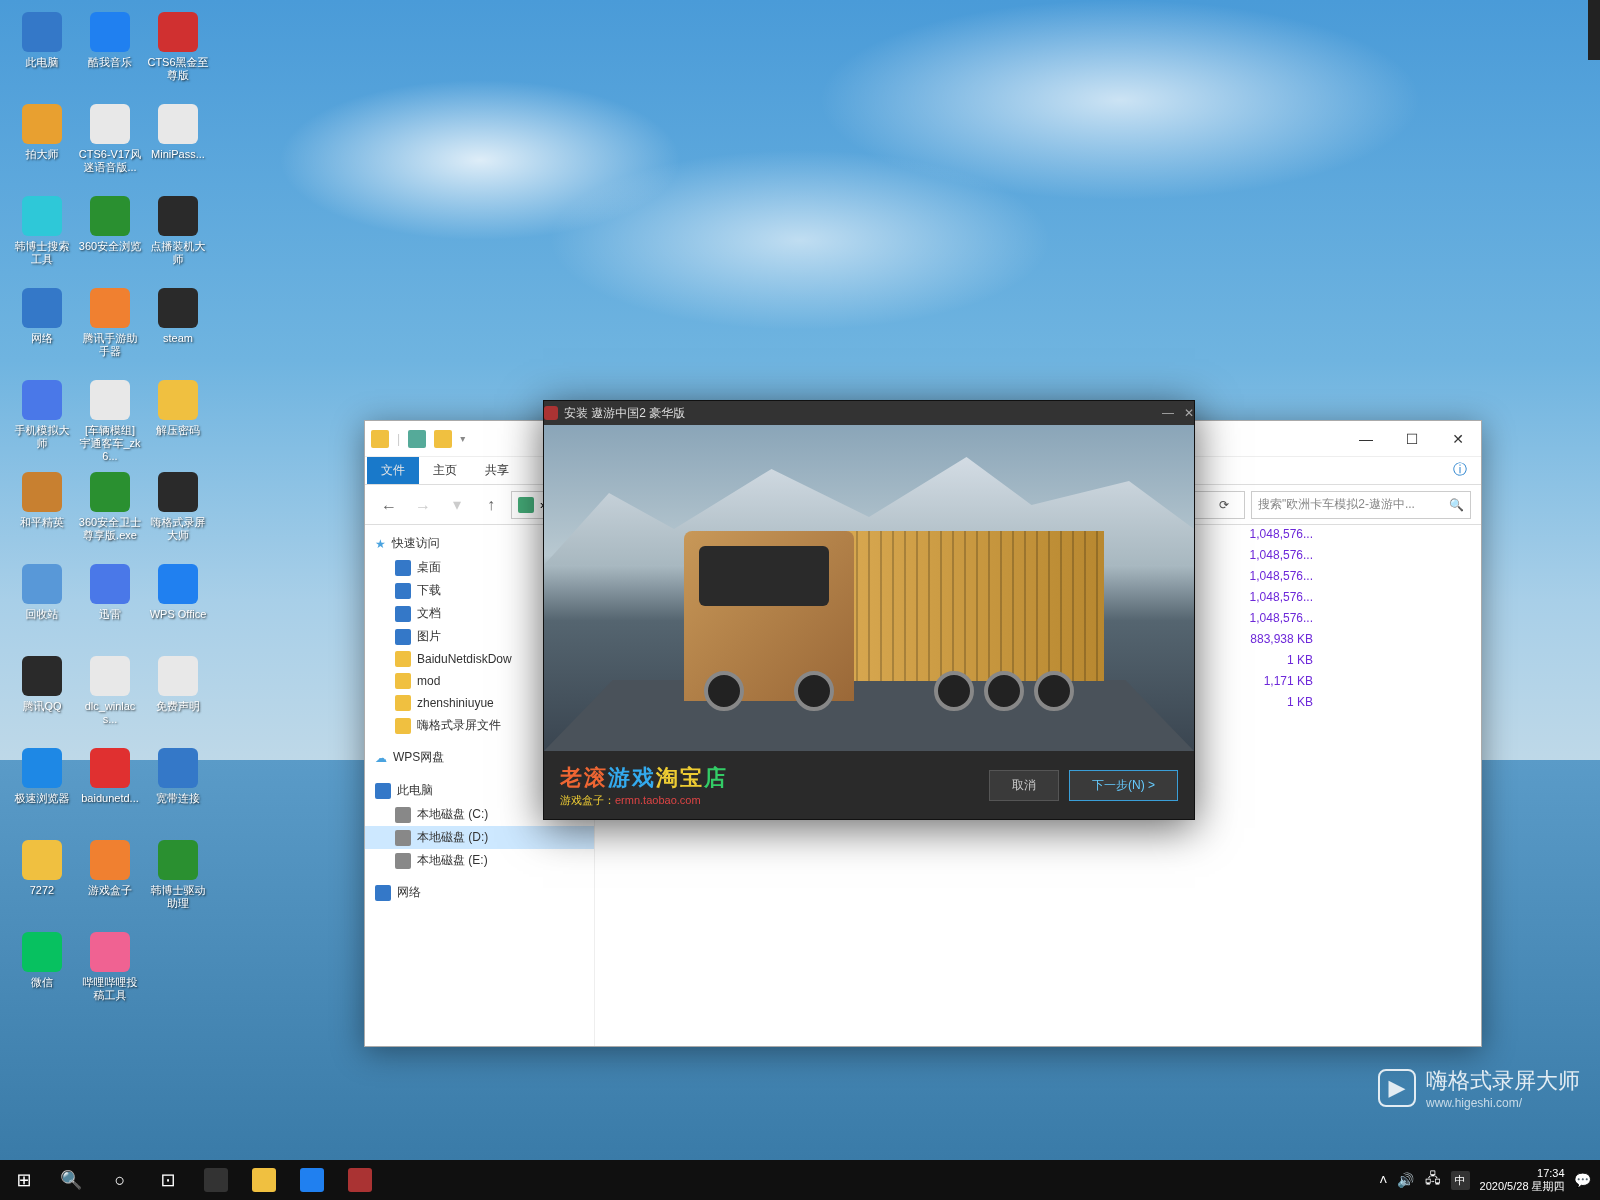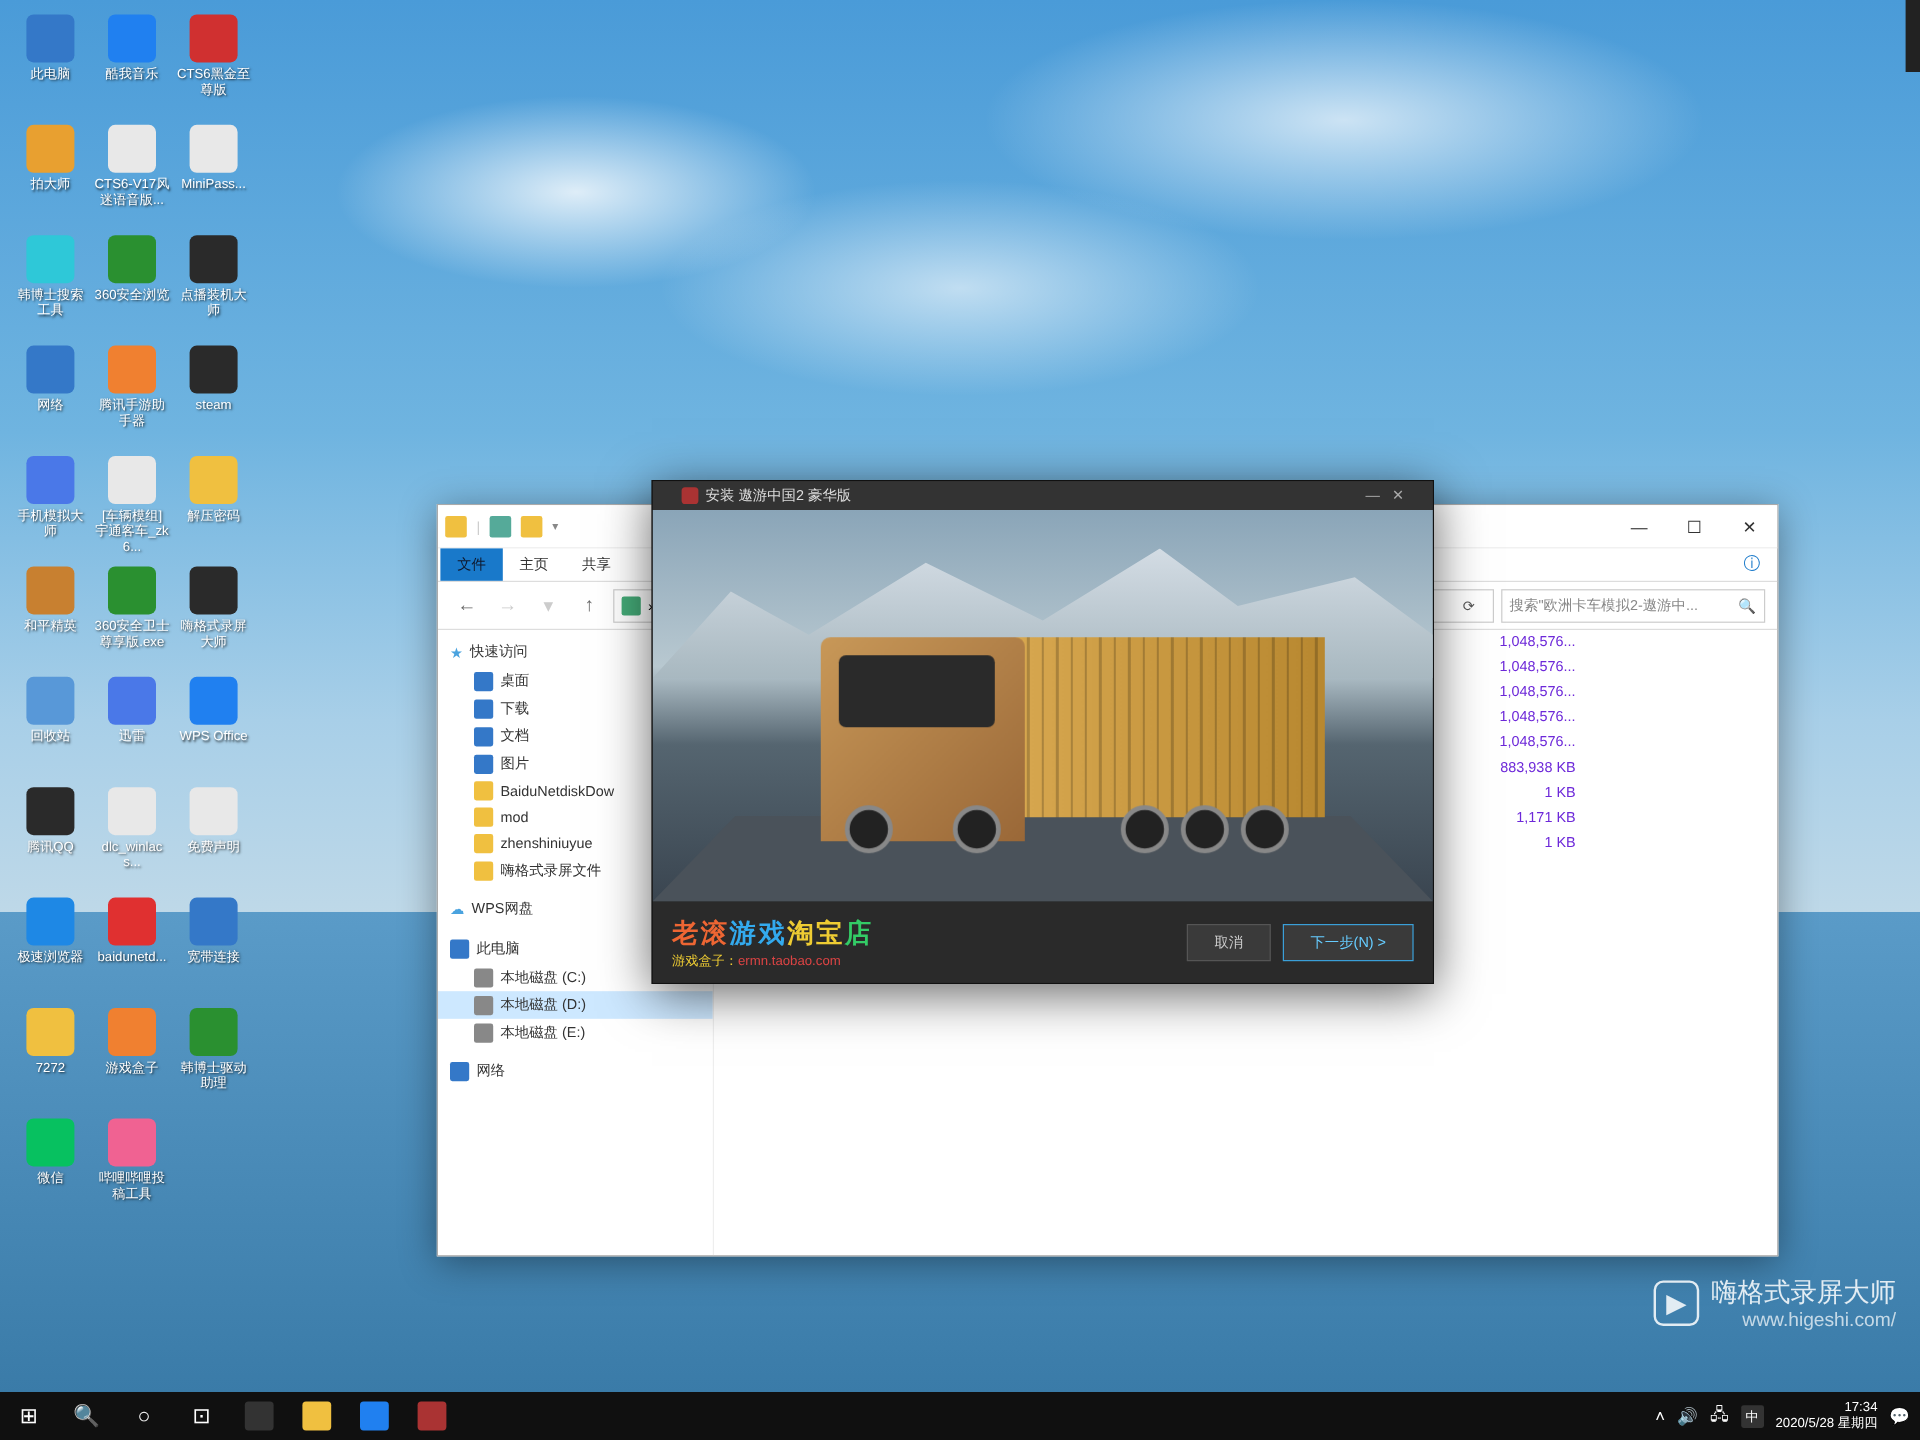--- a/index.html
+++ b/index.html
@@ -13,21 +13,21 @@
 .desktop-icon .lbl { font-size: 11px; color: #fff; text-align: center; text-shadow: 1px 1px 2px rgba(0,0,0,.8); line-height: 1.2; word-break: break-all; }
 .explorer { position: absolute; top: 420px; left: 364px; width: 1118px; height: 627px; background: #fff; border: 1px solid #aaa; box-shadow: 0 5px 30px rgba(0,0,0,.4); display: flex; flex-direction: column; }
 .explorer-titlebar { height: 36px; background: #fff; display: flex; align-items: center; padding: 0 0 0 6px; border-bottom: 1px solid #eee; }
 .qat { display: flex; gap: 8px; align-items: center; }
 .qat-ico { width: 18px; height: 18px; background: #f0c040; border-radius: 2px; }
 .qat .sep { color: #ccc; font-size: 12px; }
 .win-controls { margin-left: auto; display: flex; }
 .win-btn { width: 46px; height: 32px; display: flex; align-items: center; justify-content: center; font-size: 14px; color: #333; cursor: pointer; }
 .ribbon-tabs { height: 28px; display: flex; align-items: flex-end; padding-left: 2px; border-bottom: 1px solid #ddd; }
 .ribbon-tab { padding: 5px 14px; font-size: 12px; color: #333; cursor: pointer; }
-.ribbon-tab.active { background: #1979ca; color: #0f172a; }
+.ribbon-tab.active { background: #1979ca; color: #e5e5e5; }
 .ribbon-help { margin-left: auto; padding: 5px 14px; color: #1979ca; font-size: 14px; }
 .addr-row { height: 40px; display: flex; align-items: center; padding: 0 10px; gap: 6px; border-bottom: 1px solid #ddd; }
 .nav-btn { width: 28px; height: 28px; display: flex; align-items: center; justify-content: center; color: #666; font-size: 16px; cursor: pointer; border-radius: 3px; }
 .nav-btn.disabled { color: #ccc; }
 .addr-bar { flex: 1; height: 28px; border: 1px solid #ccc; display: flex; align-items: center; padding: 0 6px; gap: 6px; font-size: 12px; }
 .addr-seg { display: flex; align-items: center; gap: 4px; }
 .addr-ico { width: 16px; height: 16px; background: #4a7; border-radius: 2px; }
 .refresh { width: 28px; display: flex; align-items: center; justify-content: center; color: #555; }
 .search-box { width: 220px; height: 28px; border: 1px solid #ccc; display: flex; align-items: center; padding: 0 6px; font-size: 12px; color: #888; }
 .search-box .mag { margin-left: auto; color: #555; }
@@ -47,21 +47,21 @@
 .file-ico-box { width: 14px; height: 16px; background: #fff; border: 1px solid #999; border-radius: 1px; }
 .col-name { flex: 0 0 260px; }
 .col-date { flex: 0 0 200px; color: #555; }
 .col-type { flex: 0 0 110px; color: #555; }
 .col-size { flex: 0 0 120px; text-align: right; color: #6d28d9; }
 .status-bar { height: 26px; border-top: 1px solid #ddd; display: flex; align-items: center; padding: 0 10px; font-size: 12px; color: #555; gap: 16px; }
 .view-btns { margin-left: auto; display: flex; gap: 4px; }
 .view-btn { width: 22px; height: 18px; border: 1px solid #ccc; }
 .view-btn.active { background: #cde8ff; border-color: #7ab; }
 .installer { position: absolute; top: 400px; left: 543px; width: 652px; height: 420px; background: #2a2a2a; border: 1px solid #111; box-shadow: 0 8px 40px rgba(0,0,0,.6); display: flex; flex-direction: column; }
-.inst-title { height: 24px; background: #333; color: #ddd; font-size: 12px; display: flex; align-items: center; padding: 0 24px; gap: 6px; }
+.inst-title { height: 24px; background: #333; color: #ddd; font-size: 12px; display: flex; align-items: center; padding: 0 0; gap: 6px; }
 .inst-title-ico { width: 14px; height: 14px; background: #a33; border-radius: 3px; }
 .inst-wc { margin-left: auto; display: flex; gap: 10px; color: #aaa; font-size: 12px; }
 .inst-wc span { cursor: pointer; }
 .inst-image { flex: 1; background: linear-gradient(180deg, #8aa5b8 0%, #b8c8d0 40%, #556570 60%, #3a4550 100%); position: relative; overflow: hidden; }
 .mountains { position: absolute; top: 20px; left: 0; right: 0; height: 120px; background: linear-gradient(180deg, #d8e0e8 0%, #a8b8c0 100%); clip-path: polygon(0 100%, 10% 40%, 20% 70%, 35% 20%, 50% 60%, 65% 10%, 75% 50%, 90% 30%, 100% 70%, 100% 100%); }
 .road { position: absolute; bottom: 0; left: 0; right: 0; height: 140px; background: #4a525a; transform: perspective(400px) rotateX(50deg); transform-origin: bottom; }
 .truck { position: absolute; bottom: 50px; left: 140px; width: 420px; height: 200px; }
 .truck-cab { position: absolute; left: 0; bottom: 0; width: 170px; height: 170px; background: linear-gradient(135deg, #c89858 0%, #9a6838 100%); border-radius: 8px 8px 0 0; }
 .truck-window { position: absolute; top: 15px; left: 15px; width: 130px; height: 60px; background: #2a2a2a; border-radius: 6px; }
 .truck-trailer { position: absolute; left: 160px; bottom: 20px; width: 260px; height: 150px; background: linear-gradient(90deg, #d8a850 0%, #b88830 100%); }
@@ -77,21 +77,21 @@
 .inst-btn.primary { border-color: #3a9fd8; color: #6cf; }
 .taskbar { position: absolute; bottom: 0; left: 0; right: 0; height: 40px; background: #101010; display: flex; align-items: center; }
 .tb-btn { width: 48px; height: 40px; display: flex; align-items: center; justify-content: center; color: #fff; font-size: 18px; cursor: pointer; }
 .tb-app { width: 48px; height: 40px; display: flex; align-items: center; justify-content: center; }
 .tb-app .ico { width: 24px; height: 24px; border-radius: 3px; }
 .tray { margin-left: auto; display: flex; align-items: center; gap: 10px; padding-right: 8px; color: #fff; font-size: 11px; }
 .tray-ico { font-size: 14px; }
 .ime-badge { background: #333; padding: 2px 4px; border-radius: 2px; }
 .watermark { position: absolute; right: 20px; bottom: 50px; display: flex; align-items: center; gap: 10px; color: rgba(255,255,255,.85); font-size: 22px; }
 .wm-ico { width: 38px; height: 38px; border: 2px solid rgba(255,255,255,.85); border-radius: 8px; display: flex; align-items: center; justify-content: center; }
-.wm-sub { font-size: 16px; color: rgba(255,255,255,.7); text-align: right; }
+.wm-sub { font-size: 12px; color: rgba(255,255,255,.7); }
 .right-strip { position: absolute; right: 0; top: 0; width: 12px; height: 60px; background: #222; }
 </style>
 </head>
 <body>
 
 <div class="desktop">
   <div class="sky-clouds"></div>
   <div class="water"></div>
   <div class="desktop-icons" id="desktop-icons">
       <div class="desktop-icon">

